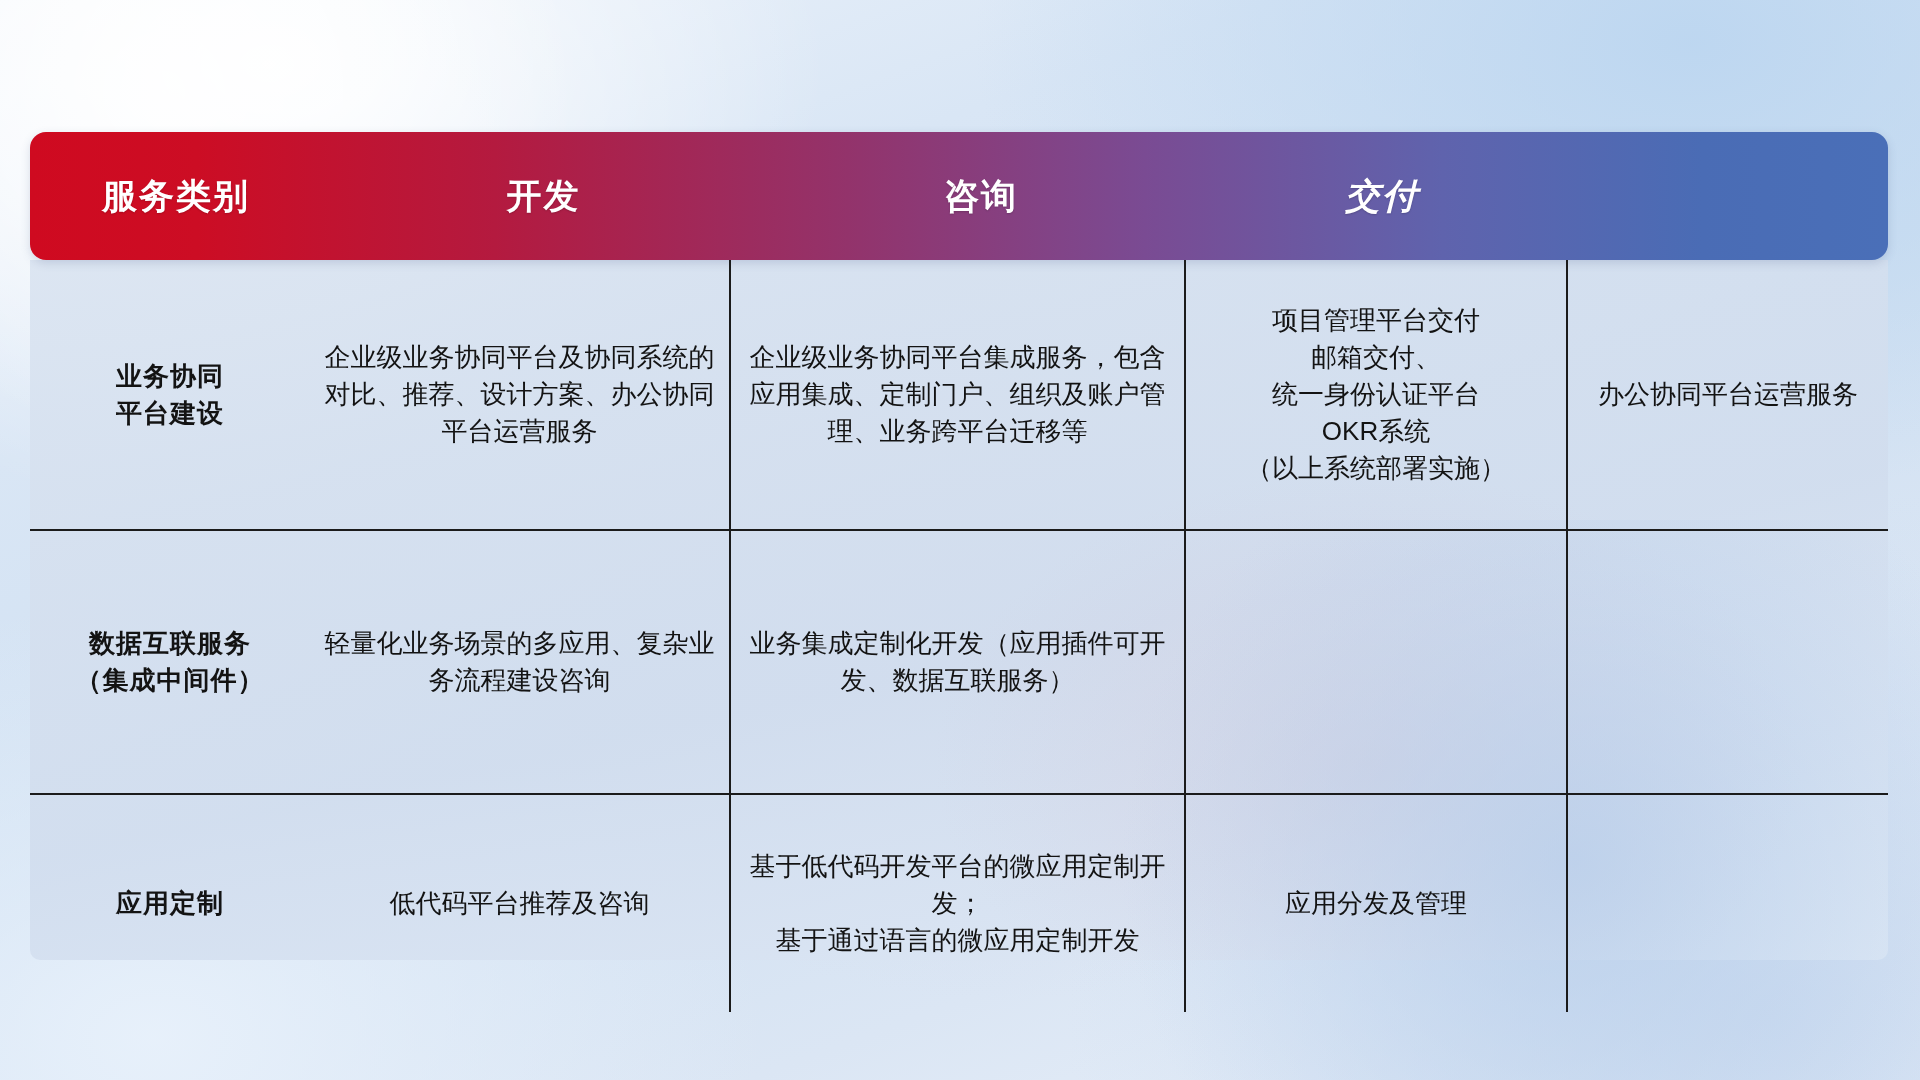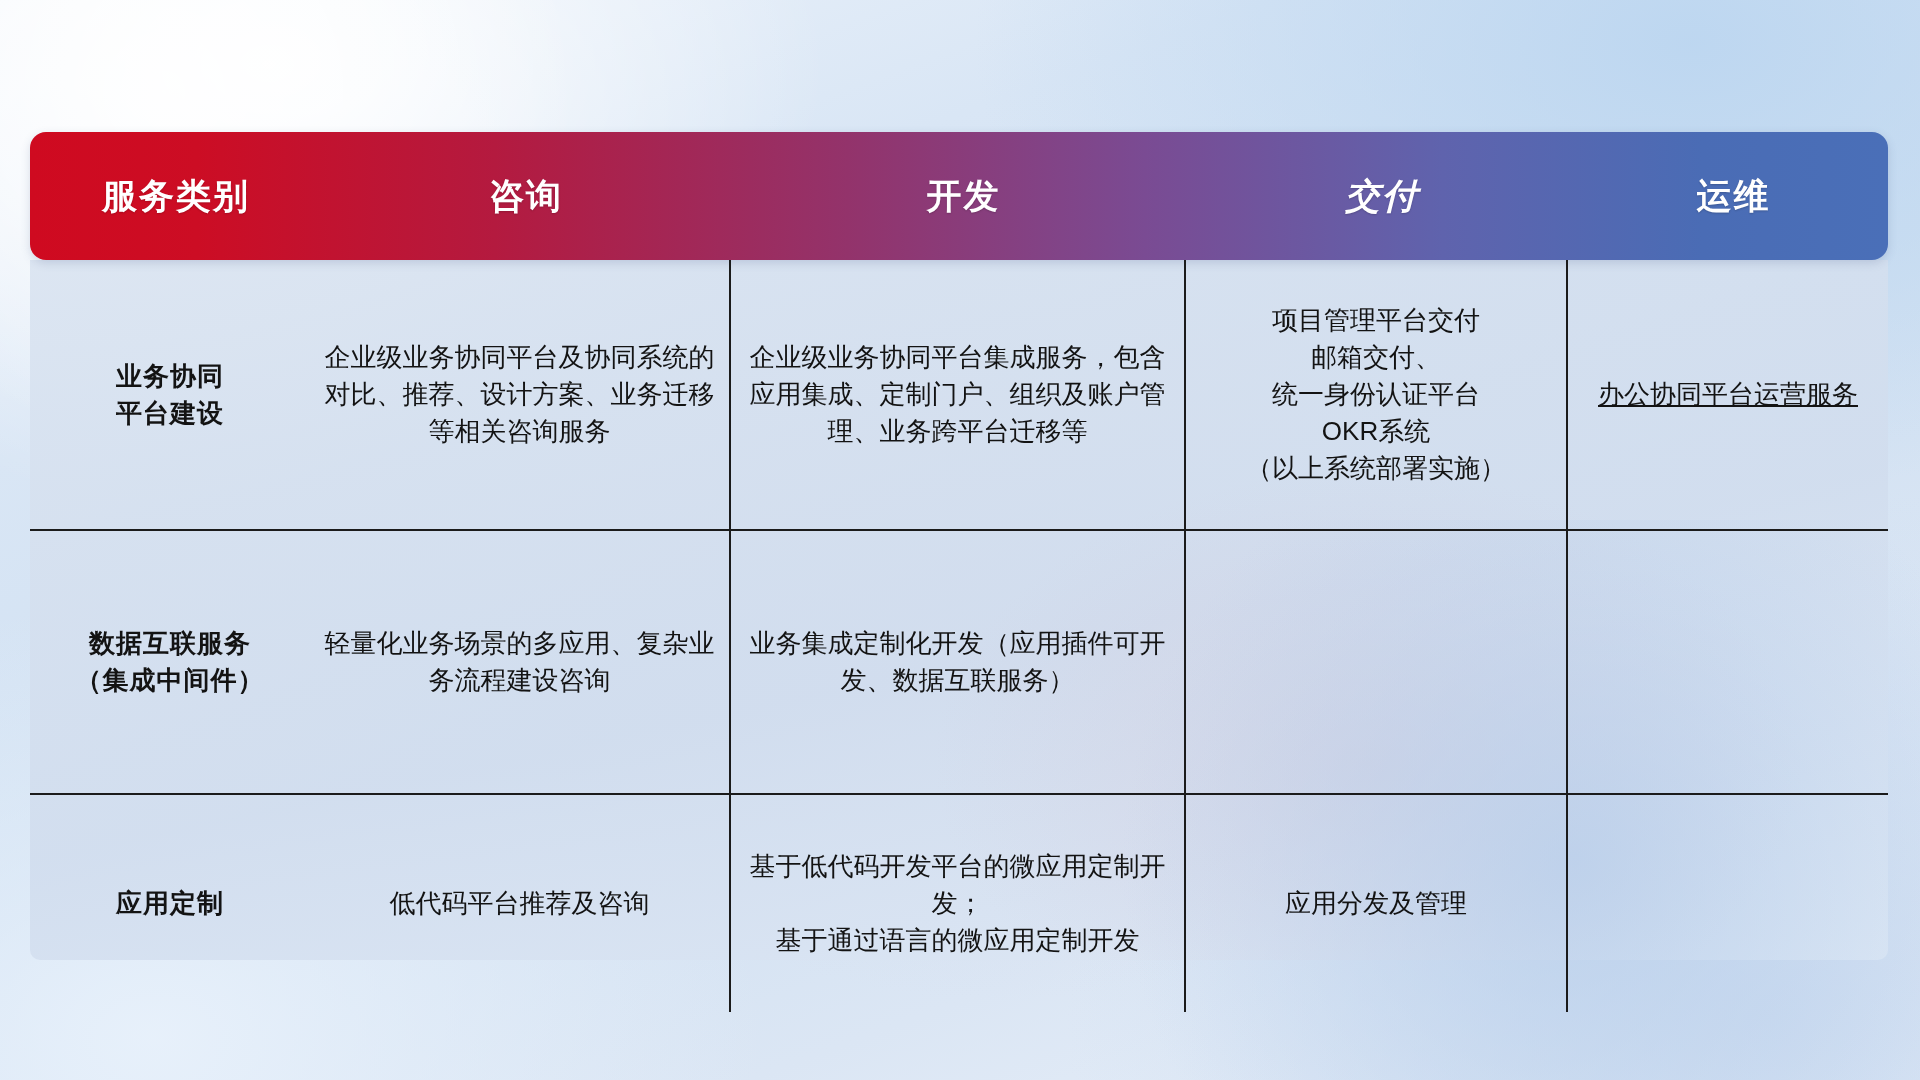--- a/index.html
+++ b/index.html
@@ -134,21 +134,21 @@
     text-align: center;
     color: #131313;
     font-size: 26px;
     line-height: 1.42;
     padding: 10px 10px;
     border-bottom: 2px solid #1b1b1b;
     border-right: 2px solid #1b1b1b;
   }
   .btbl tr:last-child td { border-bottom: none; text-align: center; }
   .btbl td.cat { border-right: none; }
-  .btbl td.last { border-right: none; text-decoration: underline; }
+  .btbl td.last { border-right: none; }
 
   .cat {
     color: #4a70c0;
     font-size: 32px;
     font-weight: bold;
     line-height: 1.32;
     letter-spacing: 1px;
   }
 
   .r1 { height: 270px; }
@@ -158,40 +158,39 @@
 </head>
 <body>
 
 <div id="page">
 
   <div id="table-wrap">
 
     <div class="hdr-bar"></div>
     <div class="hdr-labels">
       <div class="hdr-cell c0">服务类别</div>
+      <div class="hdr-cell c2">开发</div>
       <div class="hdr-cell c1">咨询</div>
-      <div class="hdr-cell c2">开发</div>
       <div class="hdr-cell c3">交付</div>
-      <div class="hdr-cell c4">运维</div>
     </div>
 
     <div id="body-area">
       <table class="btbl">
         <colgroup>
           <col style="width:280px">
           <col style="width:420px">
           <col style="width:455px">
           <col style="width:382px">
           <col style="width:321px">
         </colgroup>
         <tbody>
           <tr class="r1">
             <td class="cat" style="white-space: pre-line;">业务协同
 平台建设</td>
-            <td>企业级业务协同平台及协同系统的对比、推荐、设计方案、业务迁移等相关咨询服务</td>
+            <td>企业级业务协同平台及协同系统的对比、推荐、设计方案、办公协同平台运营服务</td>
             <td>企业级业务协同平台集成服务，包含应用集成、定制门户、组织及账户管理、业务跨平台迁移等</td>
             <td style="white-space: pre-line;">项目管理平台交付
 邮箱交付、
 统一身份认证平台
 OKR系统
 （以上系统部署实施）</td>
             <td class="last">办公协同平台运营服务</td>
           </tr>
           <tr class="r2">
             <td class="cat" style="white-space: pre-line;">数据互联服务

